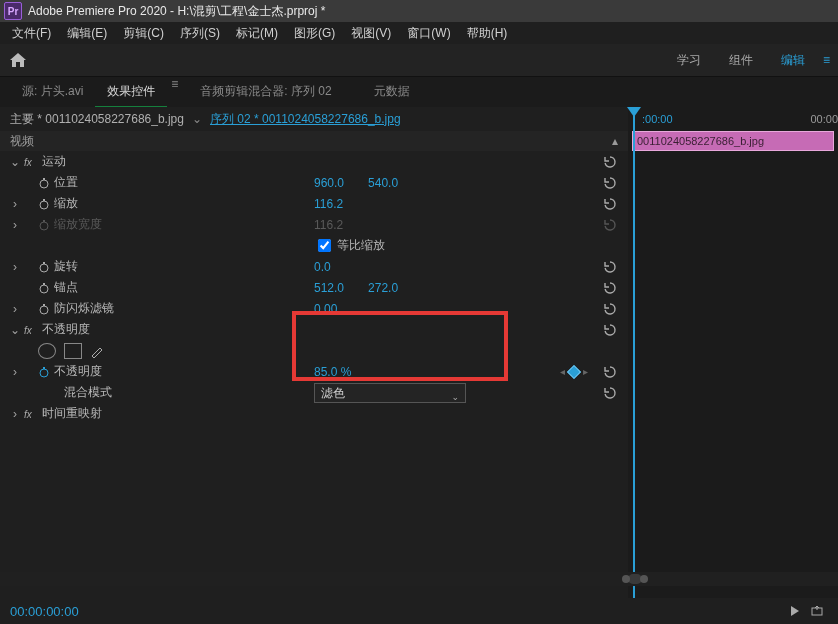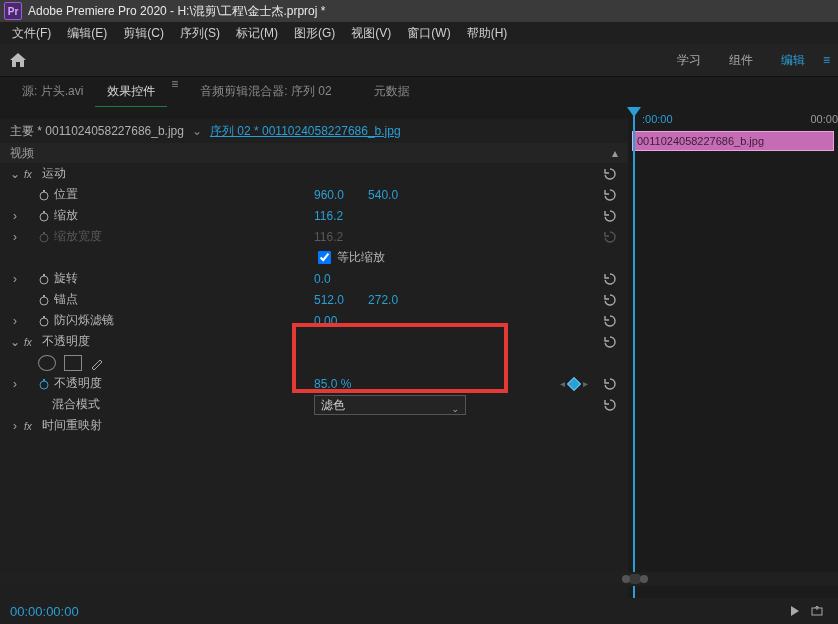--- a/index.html
+++ b/index.html
@@ -11,21 +11,21 @@
   .toolbar .home{width:20px;height:18px;color:#bbb}
   .toolbar .spacer{flex:1}
   .toolbar .tab{color:#a8a8a8;padding:6px 14px;cursor:pointer}
   .toolbar .tab.active{color:#2a9fd6}
   .toolbar .menu-icon{color:#2a9fd6;margin-left:4px}
   .paneltabs{height:30px;display:flex;align-items:flex-start;padding:0 10px;background:#1b1b1b;color:#888}
   .paneltabs .ptab{padding:6px 12px;cursor:pointer;color:#8a8a8a}
   .paneltabs .ptab.active{color:#d8d8d8;border-bottom:4px solid #15803d}
   .paneltabs .menu-small{color:#888;margin-left:4px}
   .workarea{position:relative;height:498px;background:#1b1b1b}
-  .leftcol{position:absolute;left:0;top:12px;width:628px;height:498px;background:#1f1f1f}
+  .leftcol{position:absolute;left:0;top:0;width:628px;height:498px;background:#1f1f1f}
   .rightcol{position:absolute;left:628px;top:0;width:210px;height:498px;background:#1b1b1b}
   .clipinfo{height:24px;display:flex;align-items:center;padding:0 10px;color:#b0b0b0;font-size:12px;gap:8px}
   .clipinfo .chev{color:#888;cursor:pointer}
   .clipinfo .seqlink{color:#2a9fd6;text-decoration:underline;cursor:pointer}
   .videohdr{height:20px;display:flex;align-items:center;padding:0 10px;color:#9a9a9a;font-size:12px;background:#242424}
   .videohdr .arrow-up{margin-left:4px;color:#9a9a9a}
   .effectlist{}
   .row{height:21px;display:flex;align-items:center;padding:0 10px;color:#b8b8b8;font-size:12px}
   .row .caret{width:10px;text-align:center;color:#a0a0a0;cursor:pointer}
   .row .fx{width:14px;height:12px;color:#888;margin:0 4px}
@@ -317,21 +317,21 @@
               <path d="M8 3a5 5 0 1 1-4.9 6" fill="none" stroke="#aaa" stroke-width="1.4"></path>
               <path d="M3 3v4h4" fill="none" stroke="#aaa" stroke-width="1.4"></path>
             </svg>
           </span>
       </div>
 
       <div class="row">
         <span class="caret"></span>
           <span style="width:14px"></span>
           <span style="width:12px"></span>
-        <span class="label" style="margin-left:6px">混合模式</span>
+        <span class="label" style="margin-left:18px">混合模式</span>
         <span class="blend-select">
           <span>滤色</span>
           <span class="dd">⌄</span>
         </span>
         <span class="reset">
             <svg viewBox="0 0 16 16">
               <path d="M8 3a5 5 0 1 1-4.9 6" fill="none" stroke="#aaa" stroke-width="1.4"></path>
               <path d="M3 3v4h4" fill="none" stroke="#aaa" stroke-width="1.4"></path>
             </svg>
           </span>

